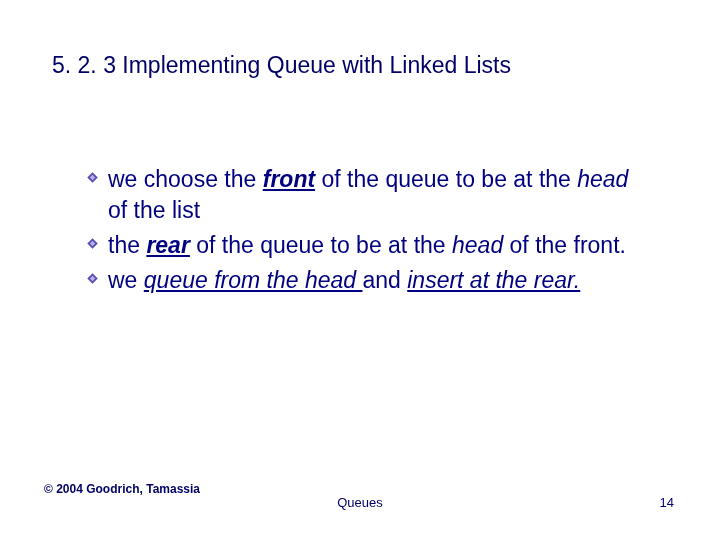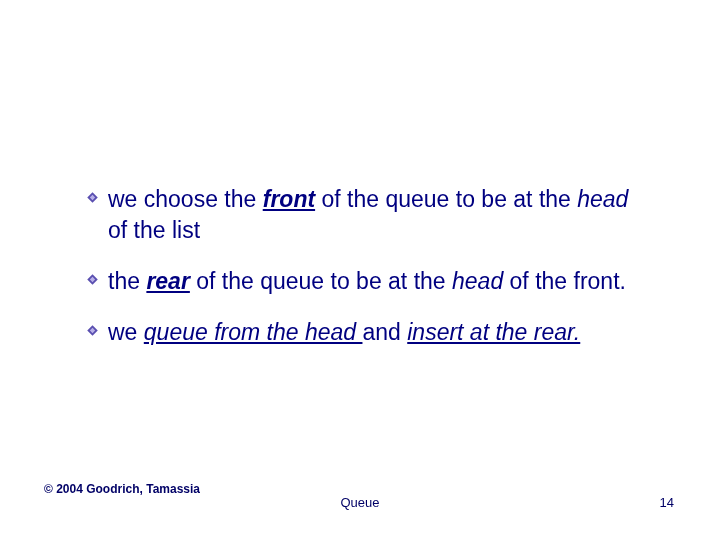--- a/index.html
+++ b/index.html
@@ -1,34 +1,35 @@
 <!DOCTYPE html>
 <html><head>
 <meta charset="utf-8">
 <style>
   * { margin: 0; padding: 0; box-sizing: border-box; }
   html, body { width: 720px; height: 540px; background: #fff; font-family: Verdana, Geneva, sans-serif; color: #000080; }
   .slide { position: relative; width: 720px; height: 540px; }
   .title { position: absolute; left: 52px; top: 52px; font-size: 23px; font-family: Arial, sans-serif; color: #000066; }
   .body { position: absolute; left: 86px; top: 164px; width: 560px; font-size: 23px; line-height: 1.35; }
-  .item { position: relative; padding-left: 22px; margin-bottom: 4px; margin-top: 20px; }
+  .item { position: relative; padding-left: 22px; margin-bottom: 4px; }
   .bullet { position: absolute; left: 0; top: 7px; width: 13px; height: 13px; }
   .bullet svg { width: 13px; height: 13px; display: block; }
   .u { text-decoration: underline; }
   .i { font-style: italic; }
   .b { font-weight: bold; }
   .footer { position: absolute; left: 0; bottom: 28px; width: 720px; font-family: Arial, sans-serif; font-size: 12px; color: #000066; }
   .copyright { position: absolute; left: 44px; bottom: 16px; font-weight: bold; }
   .center { position: absolute; left: 0; width: 720px; text-align: center; bottom: 2px; font-size: 13px; }
   .pagenum { position: absolute; right: 46px; bottom: 2px; font-size: 13px; text-align: right; }
 </style>
 </head>
 <body>
 
 <div class="slide">
+  <div class="title">5. 2. 3 Implementing Queue with Linked Lists</div>
 
   <div class="body">
 
     <div class="item">
       <span class="bullet">
         <svg viewBox="0 0 14 14">
             <rect x="3" y="3" width="8" height="8" transform="rotate(45 7 7)" fill="#5a4fb0"></rect>
             <rect x="5" y="5" width="4" height="4" transform="rotate(45 7 7)" fill="#b8b0e8"></rect>
           </svg>
       </span>
@@ -52,16 +53,16 @@
             <rect x="5" y="5" width="4" height="4" transform="rotate(45 7 7)" fill="#b8b0e8"></rect>
           </svg>
       </span>
       <span>we </span><span class="i u">queue from the head </span><span>and </span><span class="i u">insert at the rear.</span>
     </div>
 
   </div>
 
   <div class="footer">
     <div class="copyright">© 2004 Goodrich, Tamassia</div>
-    <div class="center">Queue</div>
+    <div class="center">Queues</div>
     <div class="pagenum">14</div>
   </div>
 </div>
 
 </body></html>

